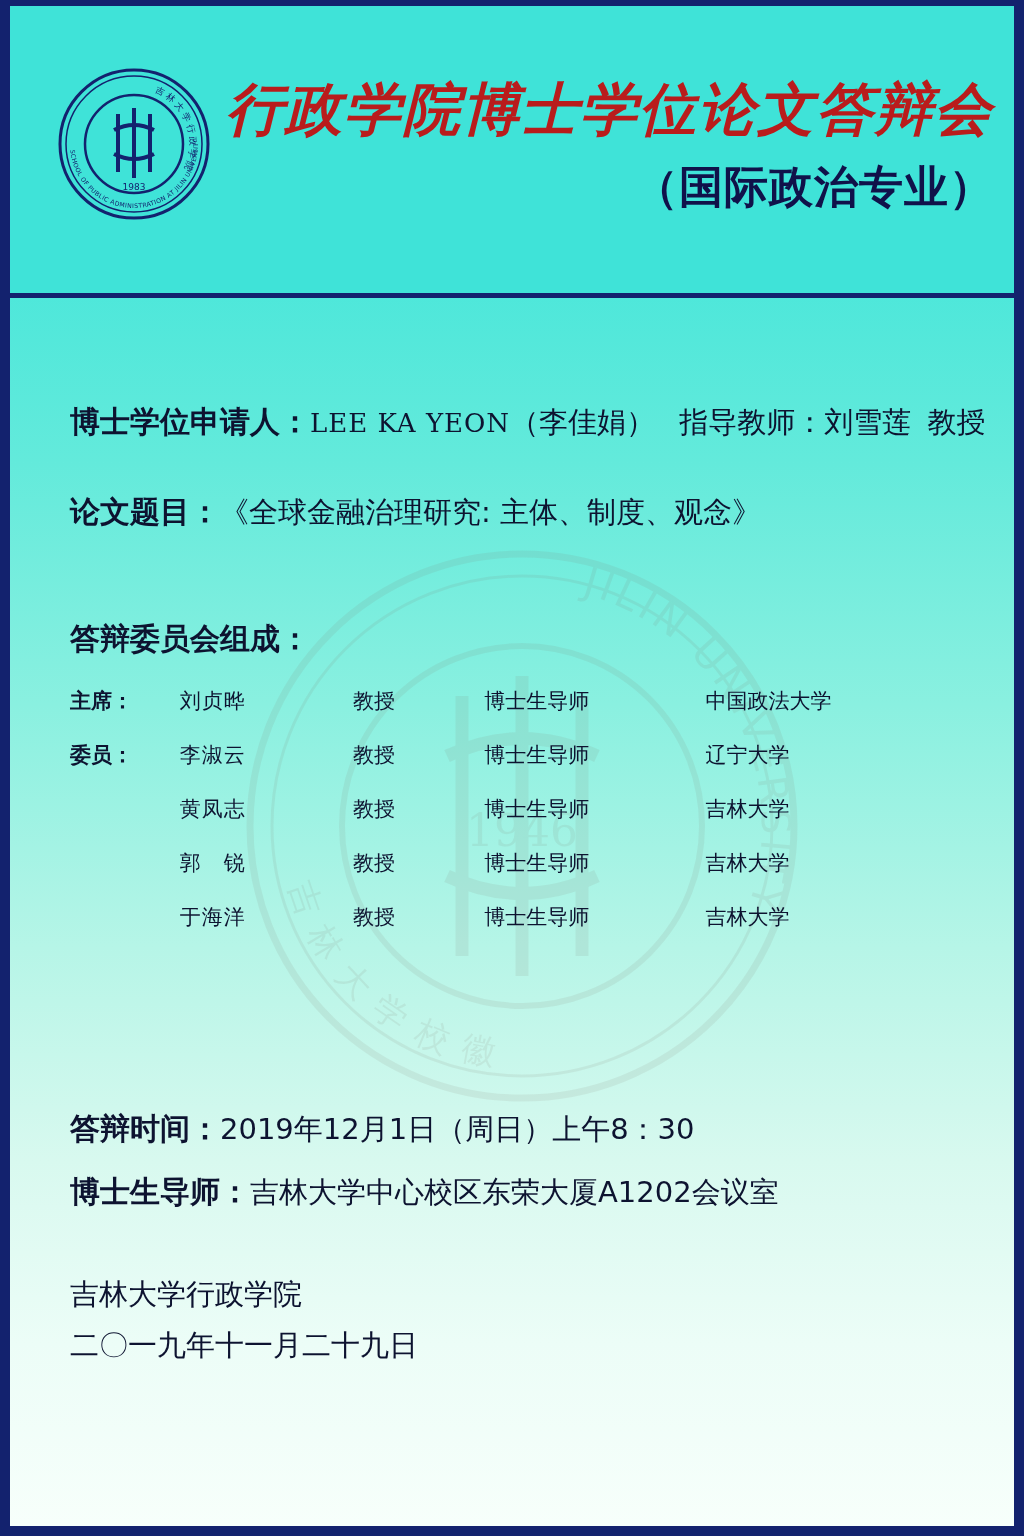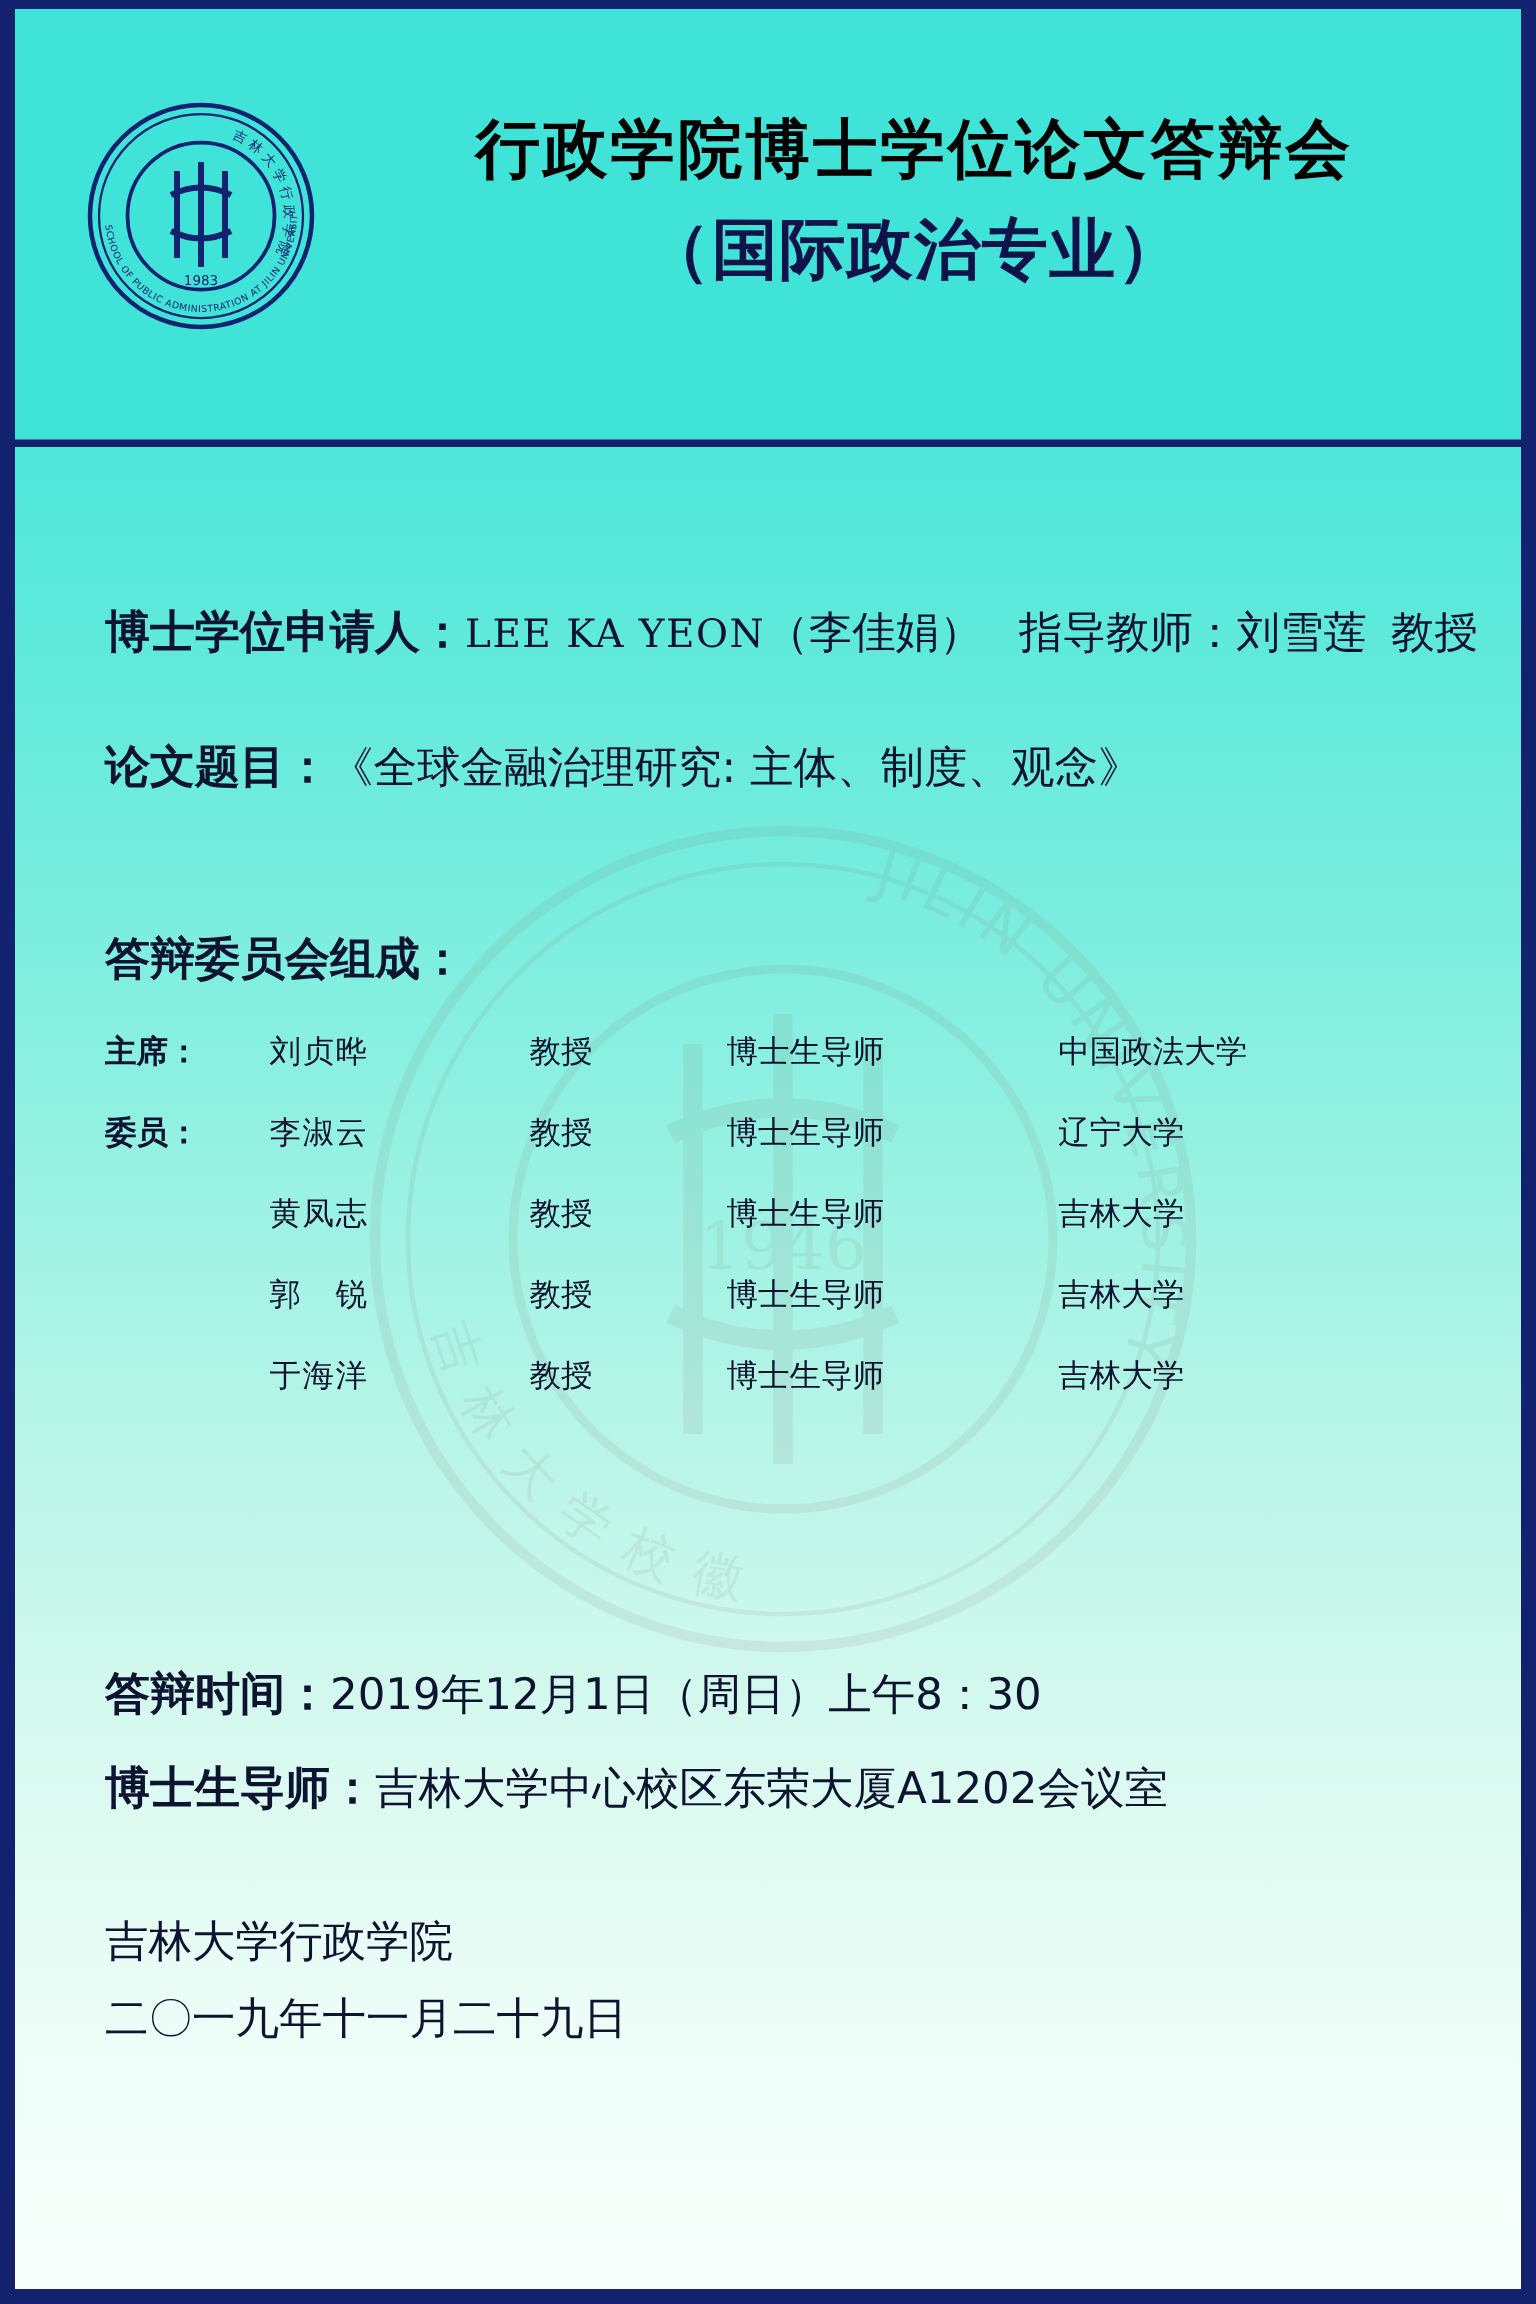--- a/index.html
+++ b/index.html
@@ -63,33 +63,35 @@
   .title-block {
     position: absolute;
     left: 215px;
     right: 20px;
     top: 68px;
     text-align: center;
   }
   .title-main {
     font-family: "DejaVu Sans", sans-serif;
     font-weight: bold;
-    font-size: 43px;
+    font-size: 57px;
     letter-spacing: 2px;
-    color: #000000;
+    color: #b91c1c;
     line-height: 1.25;
+    font-style: italic;
   }
   .title-sub {
-    font-family: Liberation Mono, monospace;
+    font-family: Liberation Sans, sans-serif;
     font-weight: bold;
     font-size: 44px;
     letter-spacing: 1px;
     color: #10124a;
     margin-top: 16px;
     line-height: 1.2;
+    text-align: right;
   }
 
   
   .content {
     position: relative;
     padding: 0 60px;
     color: #0d1330;
   }
   .row-applicant {
     margin-top: 103px;

